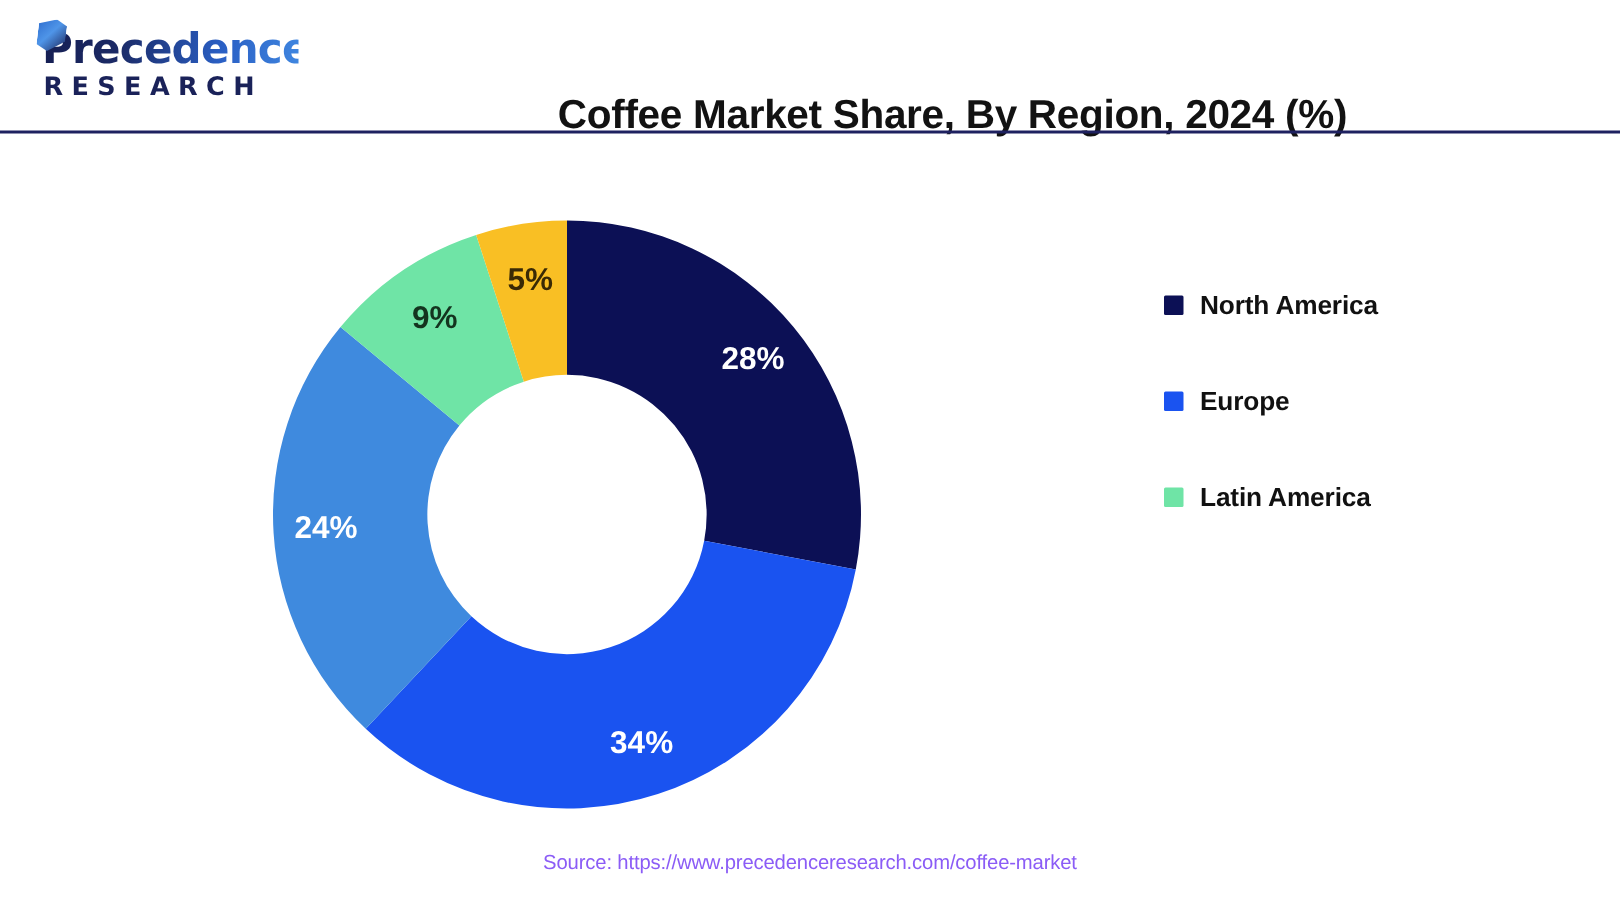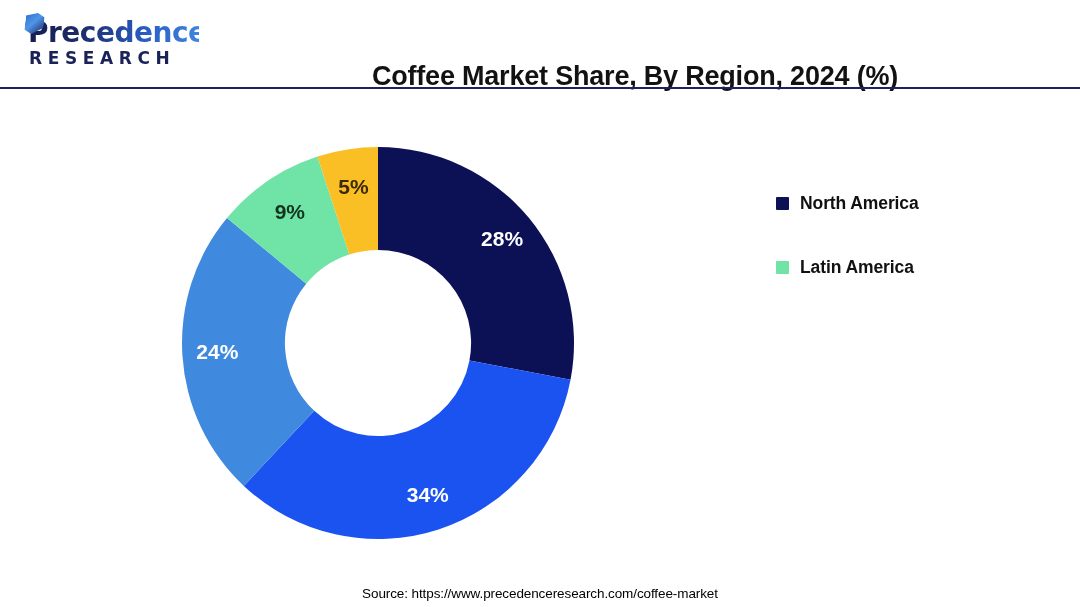--- a/index.html
+++ b/index.html
@@ -141,27 +141,27 @@
     font-weight: 700;
     color: #111111;
     letter-spacing: -0.1px;
     white-space: nowrap;
   }
 
   
   .source {
     position: absolute;
     left: 0;
-    top: 586px;
+    top: 567px;
     width: 1080px;
     text-align: center;
     font-family: "Liberation Sans", sans-serif;
     font-size: 13.5px;
     font-weight: 400;
-    color: #000000;
+    color: #8b5cf6;
     letter-spacing: -0.1px;
   }
 </style>
 </head>
 <body>
 
 <div class="header">
 
   <div class="logo">
     <span class="logo-wordmark">Precedence</span>
@@ -188,20 +188,24 @@
     </svg>
 </div>
 
 <div class="legend">
 
   <div class="legend-row">
     <span class="legend-swatch" style="background: rgb(12, 16, 85);"></span>
     <span class="legend-label">North America</span>
   </div>
 
+  <div class="legend-row">
+    <span class="legend-swatch" style="background: rgb(26, 83, 240);"></span>
+    <span class="legend-label">Europe</span>
+  </div>
 
 
   <div class="legend-row">
     <span class="legend-swatch" style="background: rgb(111, 228, 166);"></span>
     <span class="legend-label">Latin America</span>
   </div>
 
 </div>
 
 <div class="source">Source: https://www.precedenceresearch.com/coffee-market</div>

